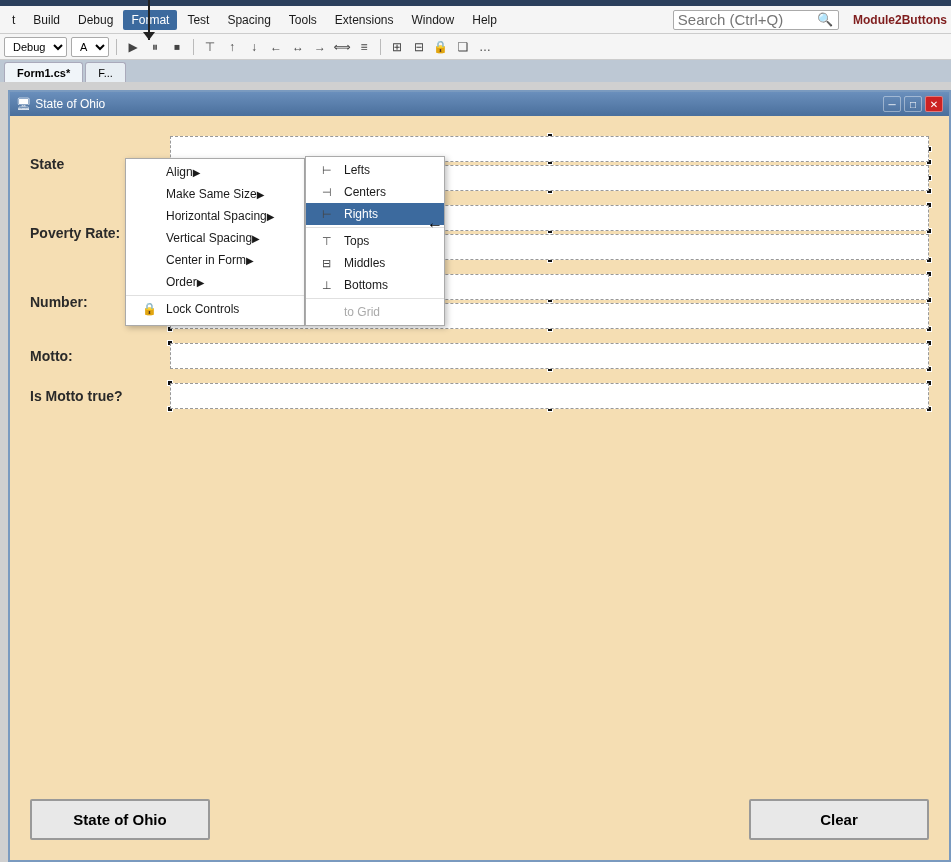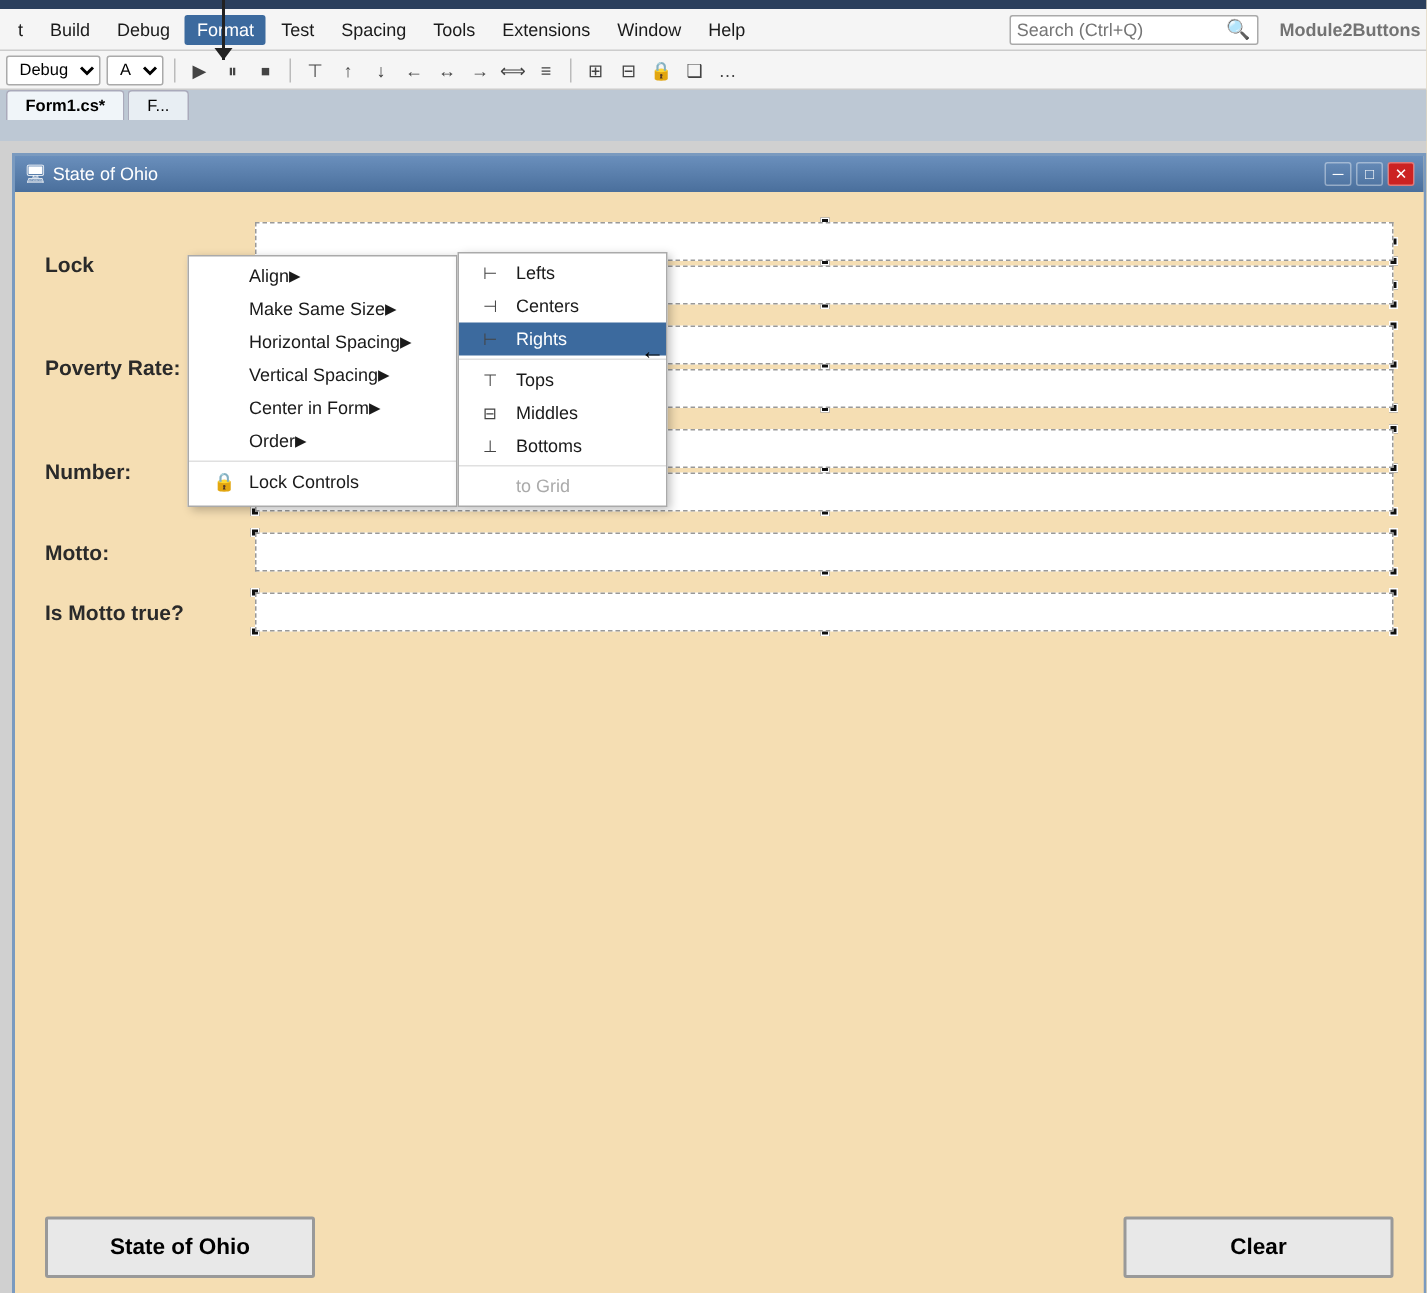--- a/index.html
+++ b/index.html
@@ -46,28 +46,28 @@
       align-items: center;
       background: white;
       border: 1px solid #aaa;
       border-radius: 2px;
       padding: 1px 4px;
       height: 20px;
     }
     .menu-search input {
       border: none;
       outline: none;
-      font-size: 12px;
+      font-size: 15px;
       color: #888;
       width: 140px;
     }
     .module-label {
       margin-left: 12px;
       font-size: 12px;
-      color: #737373;
+      color: #7f1d1d;
       font-weight: 600;
     }
 
     
     .toolbar {
       background: #f5f5f5;
       border-bottom: 1px solid #ccc;
       height: 26px;
       display: flex;
       align-items: center;
@@ -87,22 +87,23 @@
     .toolbar-icon {
       width: 18px; height: 18px;
       display: flex; align-items: center; justify-content: center;
       cursor: pointer; font-size: 12px; color: #444;
     }
 
     
     .tab-bar {
       background: #bdc8d4;
       display: flex;
+      align-items: flex-end;
       padding-left: 4px;
-      height: 34px;
+      height: 22px;
     }
     .tab {
       background: #e8eef3;
       border: 1px solid #aab;
       border-bottom: none;
       padding: 2px 12px;
       font-size: 11px;
       cursor: pointer;
       border-radius: 3px 3px 0 0;
       margin-right: 2px;
@@ -352,21 +353,21 @@
       <div class="form-titlebar-buttons">
         <div class="title-btn">─</div>
         <div class="title-btn">□</div>
         <div class="title-btn close">✕</div>
       </div>
     </div>
 
     <div class="form-body">
 
       <div class="field-row">
-        <div class="field-label">Lock</div>
+        <div class="field-label">State</div>
         <div class="field-controls">
           <div class="field-input-wrapper">
             <div class="handle tc"></div>
             <div class="handle mr"></div>
             <div class="handle br"></div>
             <div class="handle bc"></div>
             <input class="field-input" type="text" style="">
           </div>
           <div class="field-input-wrapper">
             <div class="handle br"></div>

